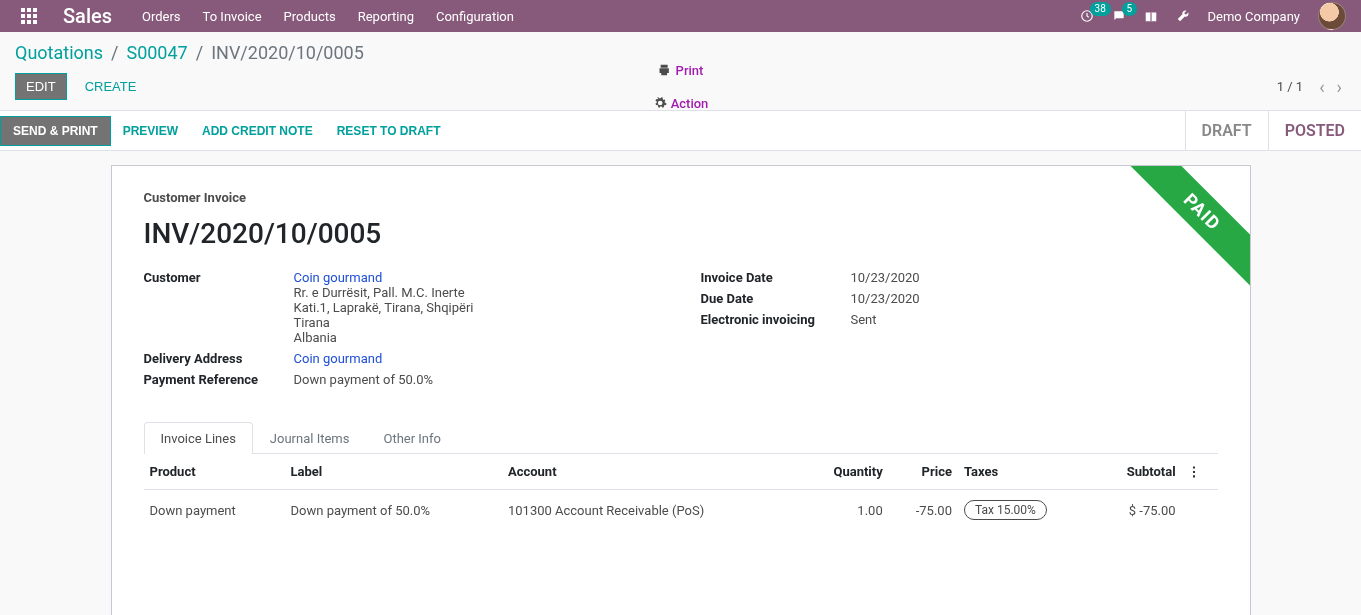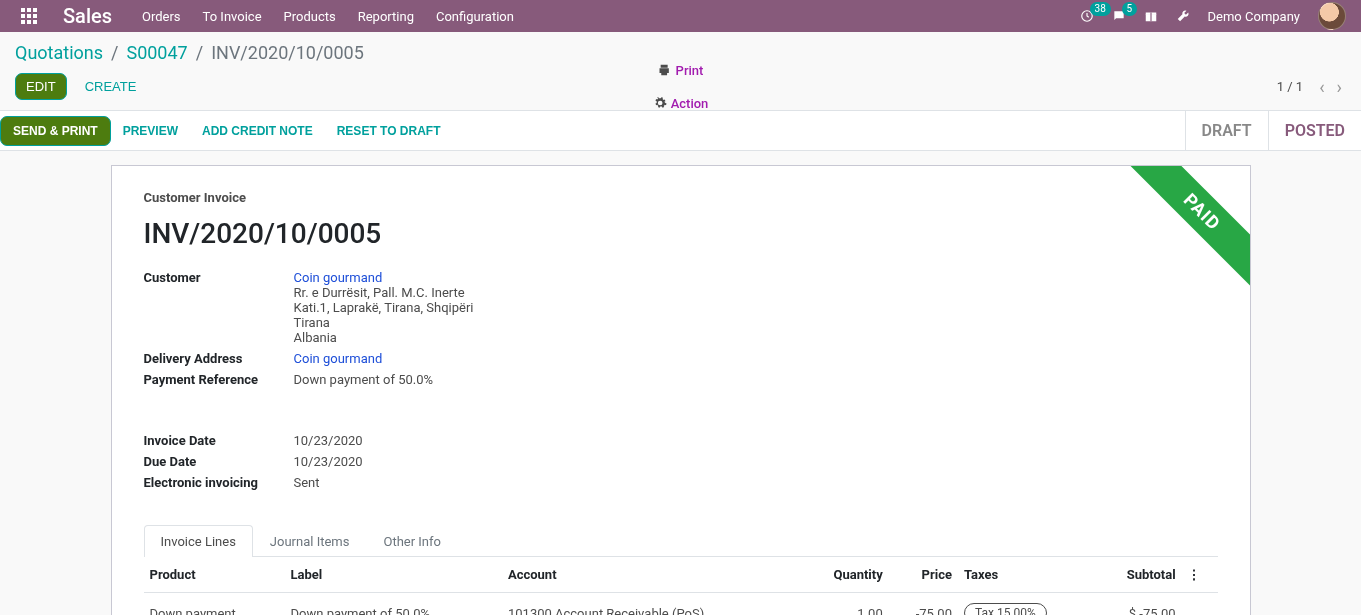--- a/index.html
+++ b/index.html
@@ -18,21 +18,21 @@
   .company-name { font-size: 13px; }
   .avatar { width: 28px; height: 28px; border-radius: 50%; background: radial-gradient(circle at 40% 35%, #f4c9a8 0 40%, #6b4a3a 42% 100%); border: 1px solid rgba(255,255,255,.3); }
   .breadcrumb-row { padding: 10px 15px 4px 15px; }
   .breadcrumb { font-size: 18px; display: flex; align-items: center; gap: 8px; }
   .breadcrumb a { color: #00a09d; text-decoration: none; cursor: pointer; }
   .breadcrumb .sep { color: #6c757d; }
   .breadcrumb .current { color: #6c757d; }
   
   .control-row { display: flex; align-items: center; padding: 6px 15px 10px 15px; }
   .btn { border: 1px solid transparent; padding: 5px 10px; font-size: 13px; cursor: pointer; font-weight: 500; }
-  .btn-primary { background: #4d7c0f; color: #fff; border-color: #00a09d; border-radius: 7px; }
+  .btn-primary { background: #737373; color: #fff; border-color: #00a09d; }
   .btn-link { background: transparent; color: #00a09d; border: none; font-weight: 500; }
   .center-actions { position: absolute; left: 50%; transform: translateX(-50%); display: flex; gap: 18px; align-items: center; color: #a21caf; font-weight: 500; flex-direction: column; }
   .center-actions span { cursor: pointer; display: flex; align-items: center; gap: 4px; }
   .pager { margin-left: auto; display: flex; align-items: center; gap: 12px; color: #4c4c4c; }
   .pager-arrows { display: flex; gap: 4px; }
   .pager-arrow { font-size: 18px; color: #999; cursor: pointer; padding: 0 4px; }
   
   .statusbar { display: flex; align-items: center; border: 1px solid #dee2e6; border-left: none; border-right: none; background: #fff; margin: 0; }
   .statusbar-left { display: flex; align-items: center; }
   .statusbar-left .btn { padding: 7px 12px; font-size: 12px; font-weight: 700; }
@@ -41,21 +41,21 @@
   .status-step.active { color: #875a7b; }
   
   .body-scroll { position: absolute; top: 165px; bottom: 0; left: 0; right: 0; overflow-y: scroll; background: #f9f9f9; }
   .sheet { width: 1140px; margin: 0 auto; background: #fff; border: 1px solid #c8c8d3; padding: 24px 32px; position: relative; overflow: hidden; min-height: 500px; }
   
   .ribbon { position: absolute; top: 28px; right: -52px; width: 200px; background: #28a745; color: #fff; text-align: center; font-size: 18px; font-weight: 700; line-height: 36px; transform: rotate(45deg); letter-spacing: 1px; }
   
   .doc-type { font-size: 13px; font-weight: 700; margin-bottom: 12px; }
   .doc-title { font-size: 28px; font-weight: 500; color: #212529; margin-bottom: 20px; }
   
-  .info-grid { display: flex; gap: 40px; flex-direction: column; }
+  .info-grid { display: flex; gap: 40px; }
   .info-col { flex: 1; }
   .info-row { display: flex; margin-bottom: 6px; align-items: flex-start; }
   .info-label { width: 150px; font-weight: 700; font-size: 13px; color: #212529; flex-shrink: 0; }
   .info-value { font-size: 13px; color: #4c4c4c; }
   .info-value a { color: #1d4ed8; text-decoration: none; cursor: pointer; }
   .addr-line { display: block; }
   
   .tabs { margin-top: 28px; border-bottom: 1px solid #dee2e6; display: flex; }
   .tab { padding: 8px 16px; border: 1px solid transparent; border-bottom: none; cursor: pointer; color: #6c757d; position: relative; top: 1px; }
   .tab.active { border-color: #dee2e6; background: #fff; color: #4c4c4c; border-radius: 4px 4px 0 0; }

